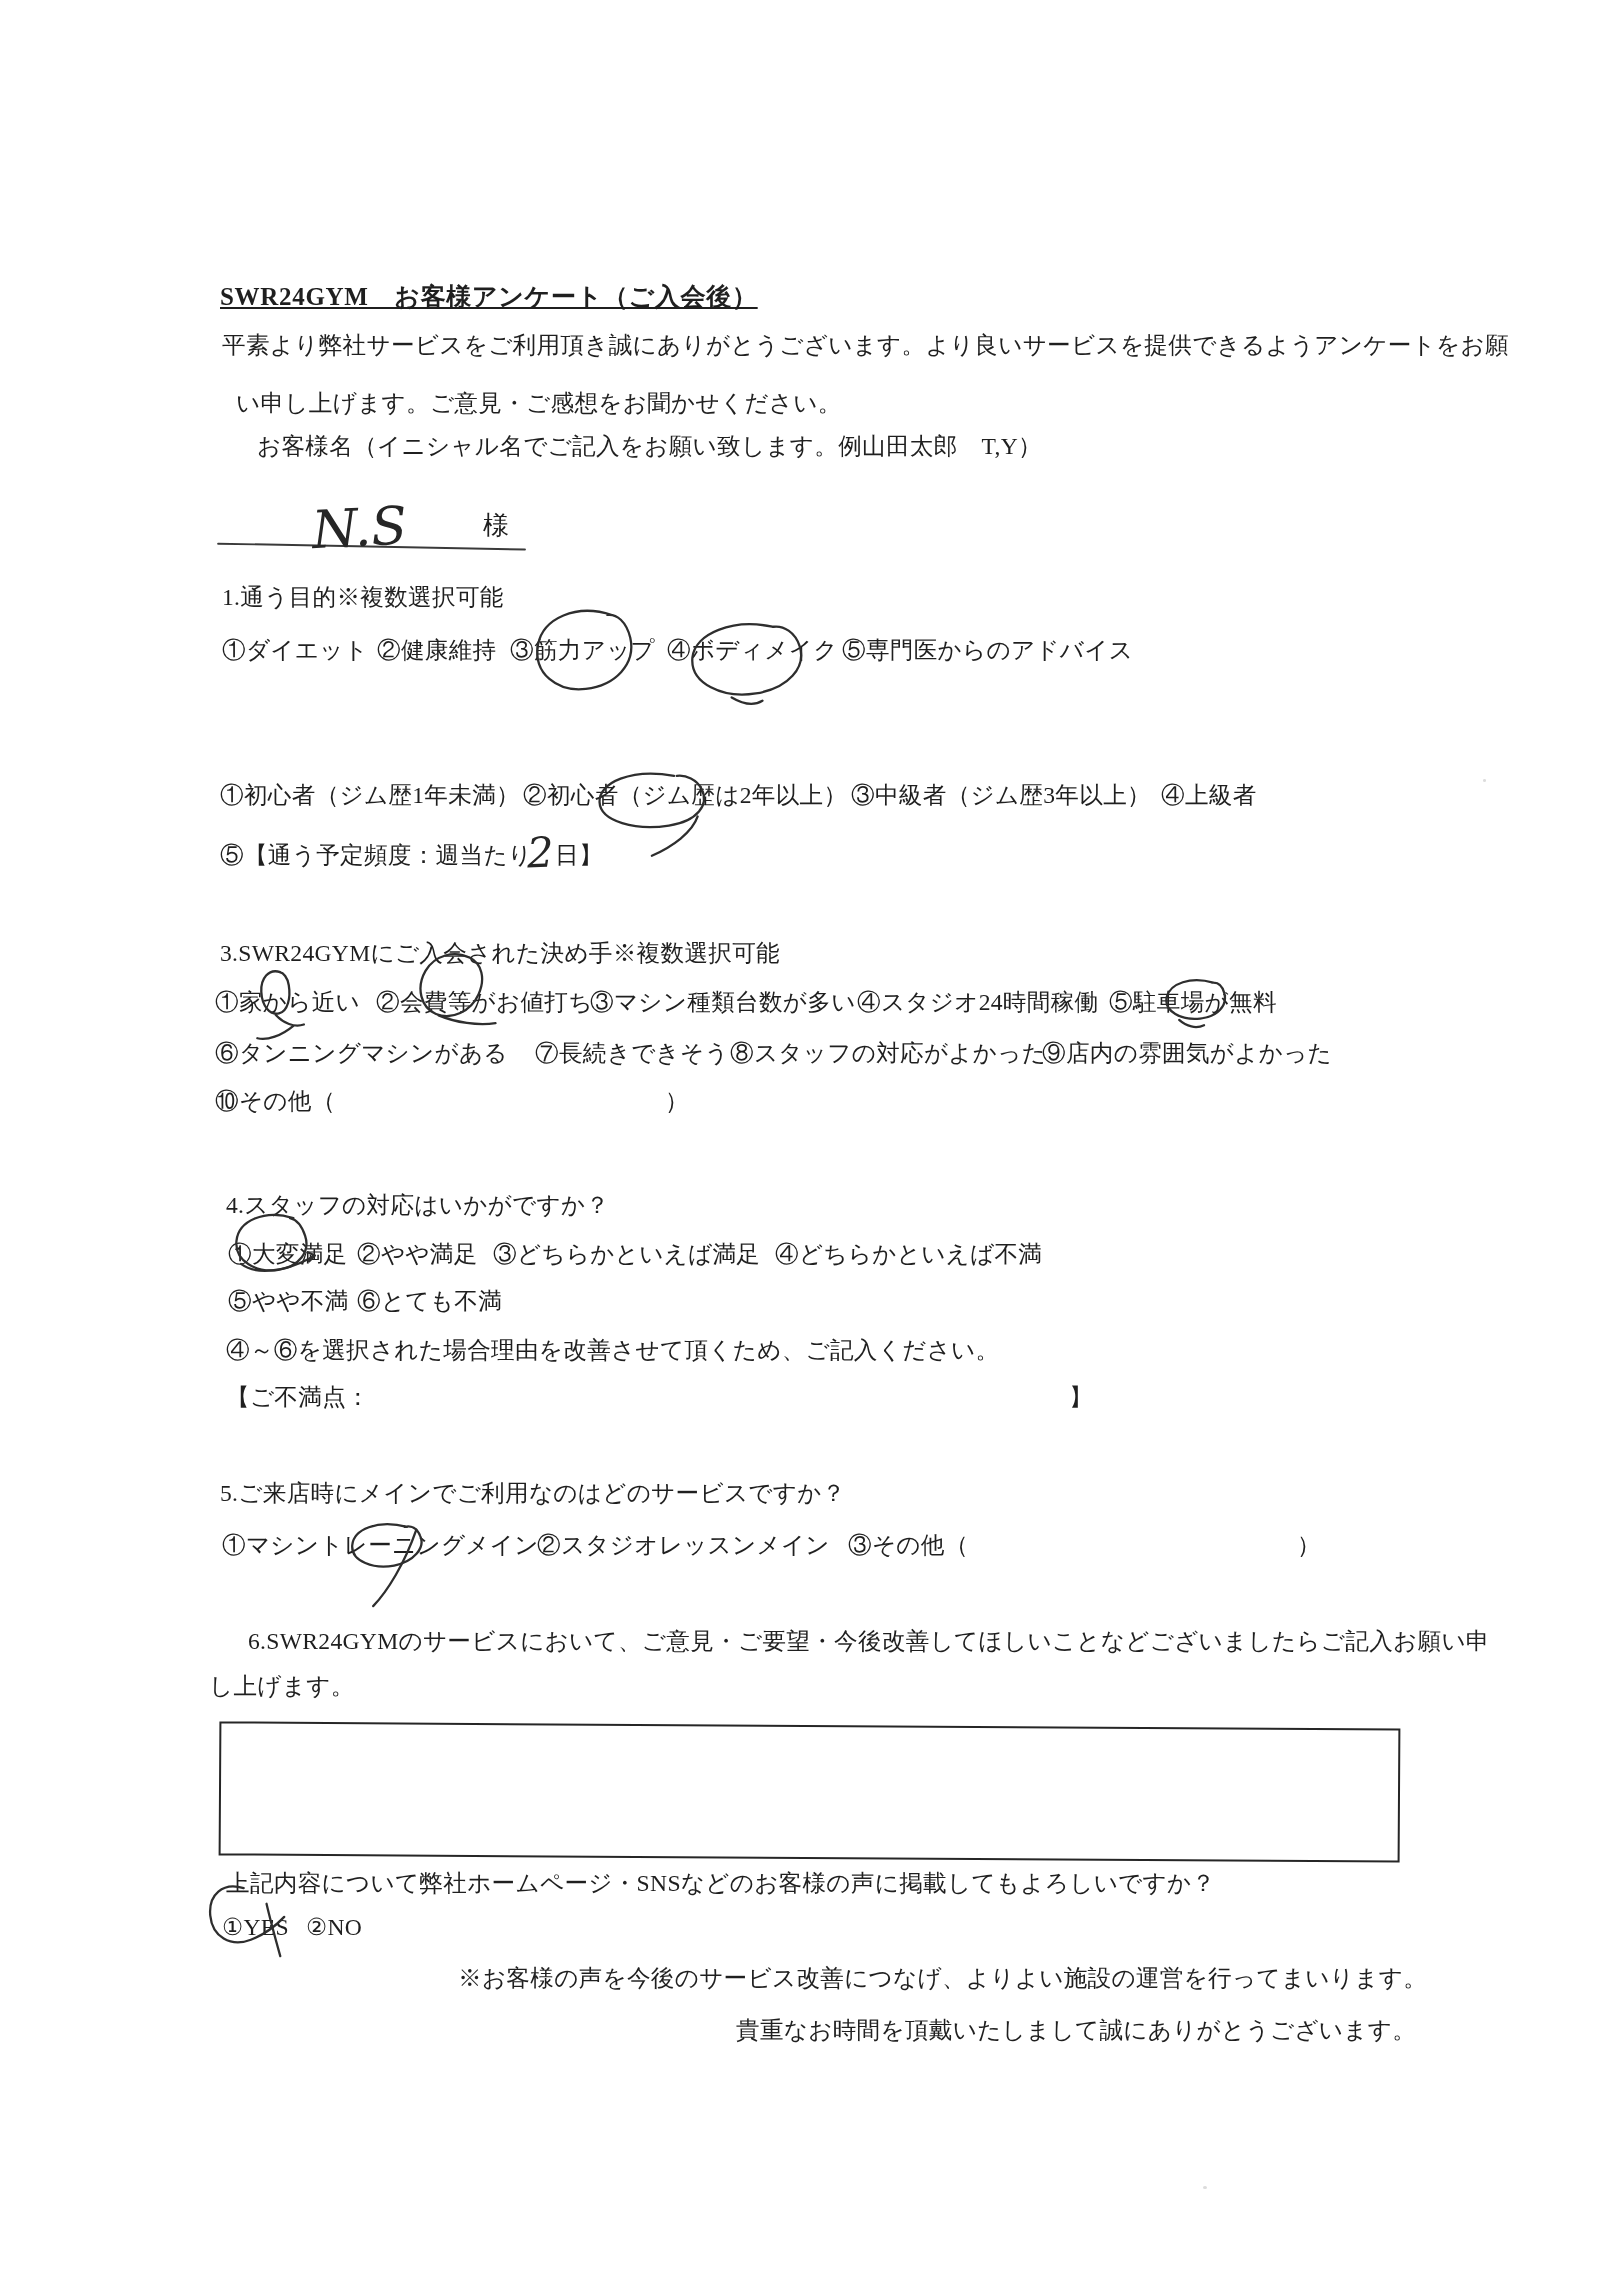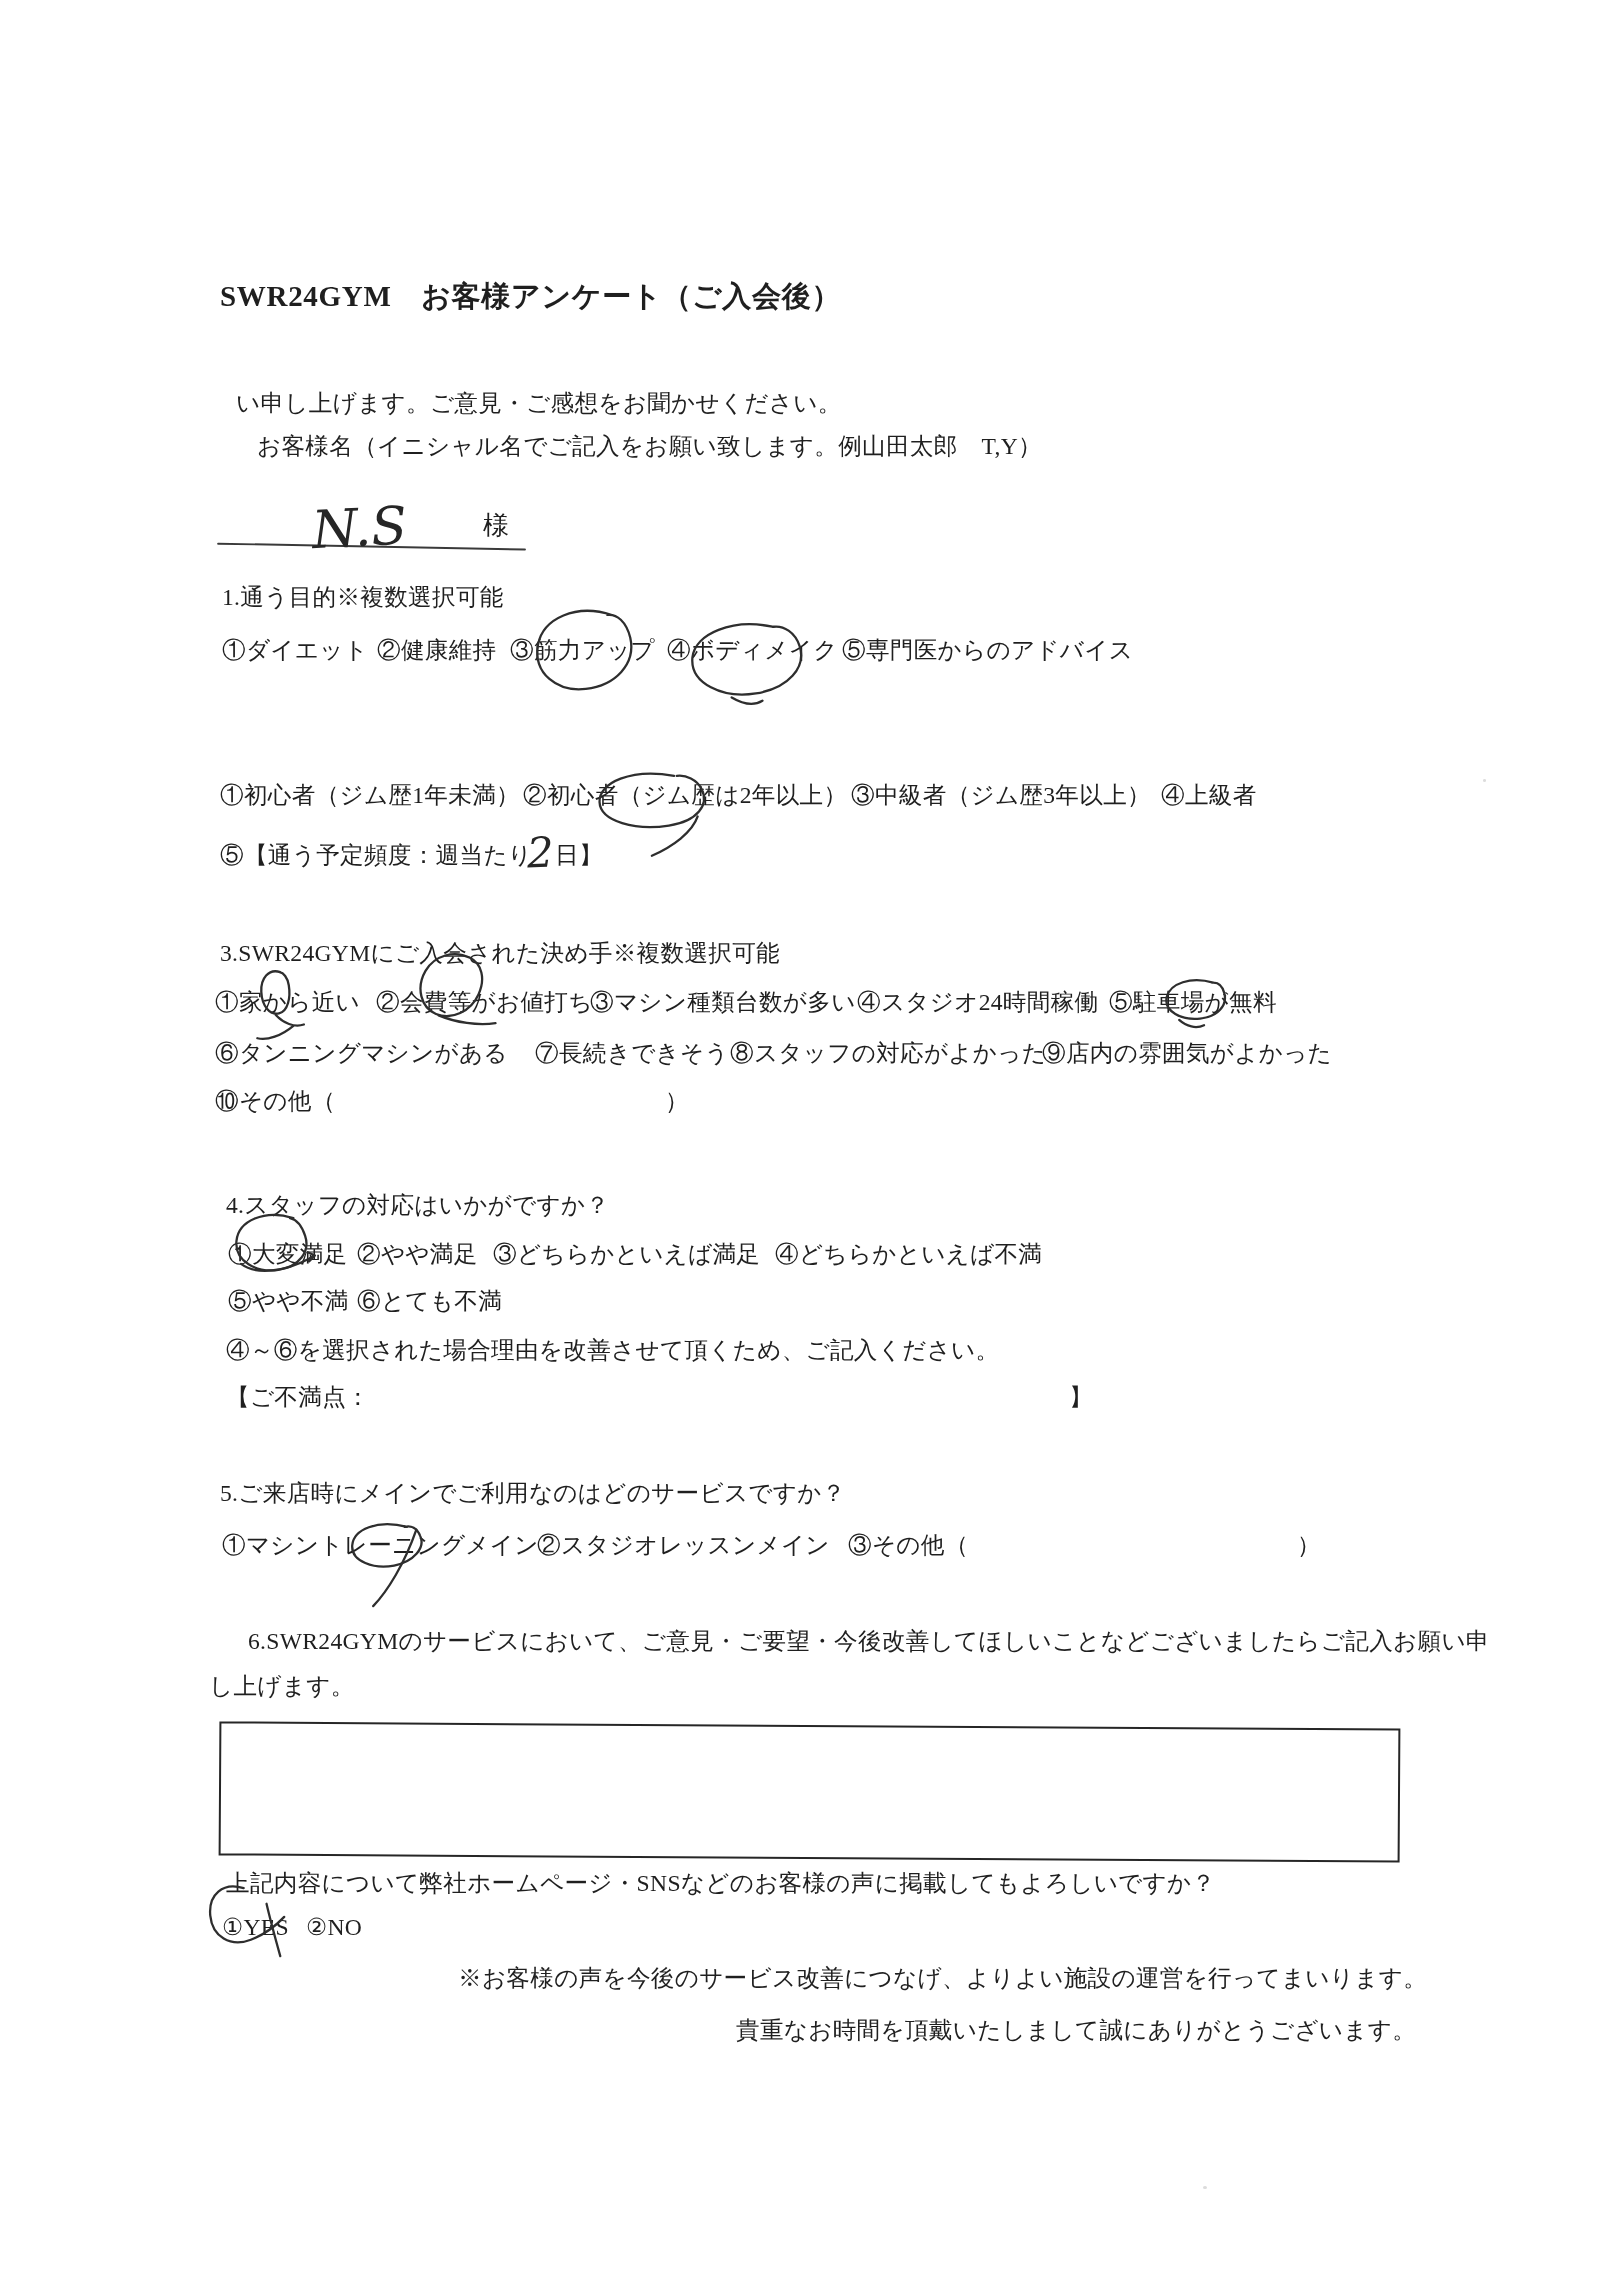--- a/index.html
+++ b/index.html
@@ -11,21 +11,21 @@
     color:#1f1f1f;
     overflow:hidden;
   }
   .ln {
     position:absolute;
     white-space:nowrap;
     font-size:23.6px;
     line-height:31px;
     letter-spacing:0.3px;
   }
-  .title { font-size:29px; font-weight:bold; letter-spacing:0.7px; }
+  .title { font-size:25px; font-weight:bold; letter-spacing:0.7px;text-decoration:underline; }
   .b { font-weight:bold; }
   .big { font-size:26px; }
   .ink {
     position:absolute; left:0; top:0;
     width:1623px; height:2295px;
     pointer-events:none;
   }
   .ink path { stroke:#2e2e2e; stroke-width:3.5; fill:none; stroke-linecap:round; stroke-linejoin:round; }
   .ink path.thin { stroke-width:3; stroke:#3a3a3a; }
   .sig { font-style:italic; fill:#262626; font-family:"DejaVu Serif","Liberation Serif",serif; }
@@ -38,20 +38,21 @@
     background:#ffffff;
   }
   .speck { position:absolute; background:#9a9a9a; opacity:0.35; border-radius:50%; }
 </style>
 </head>
 <body>
 
 <div class="page">
 
   <div class="ln title" style="left:220px; top:281px;">SWR24GYM　お客様アンケート（ご入会後）</div>
+  <div class="ln" style="left:222px; top:330px;">平素より弊社サービスをご利用頂き誠にありがとうございます。より良いサービスを提供できるようアンケートをお願</div>
   <div class="ln" style="left:236px; top:381px;margin-top:7px;">い申し上げます。ご意見・ご感想をお聞かせください。</div>
   <div class="ln" style="left:222px; top:431px;margin-left:35px;">お客様名（イニシャル名でご記入をお願い致します。例山田太郎　T,Y）</div>
   <div class="ln big" style="left:483px; top:510px;">様</div>
 
   <div class="ln" style="left:222px; top:582px;">1.通う目的※複数選択可能</div>
   <div class="ln" style="left:222px;  top:635px;">①ダイエット</div>
   <div class="ln" style="left:377px;  top:635px;">②健康維持</div>
   <div class="ln" style="left:510px;  top:635px;">③筋力アップ</div>
   <div class="ln" style="left:667px; top:635px;">④ボディメイク</div>
   <div class="ln" style="left:842px; top:635px;">⑤専門医からのアドバイス</div>

